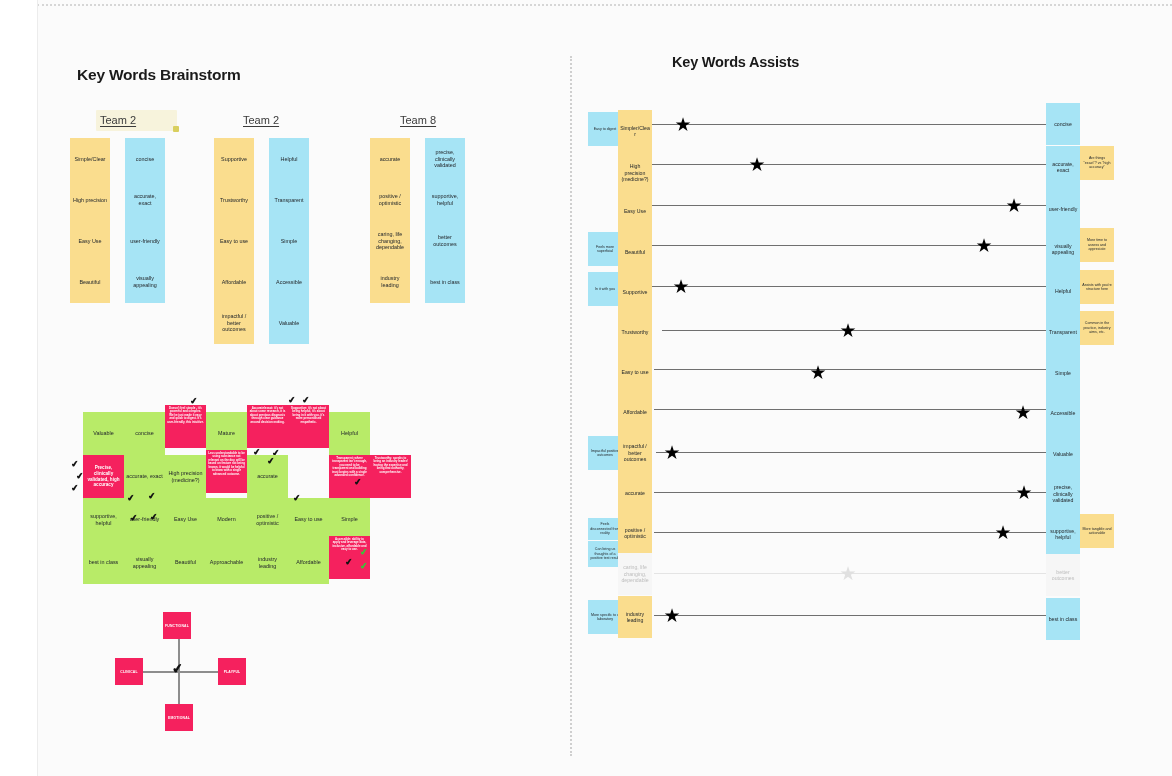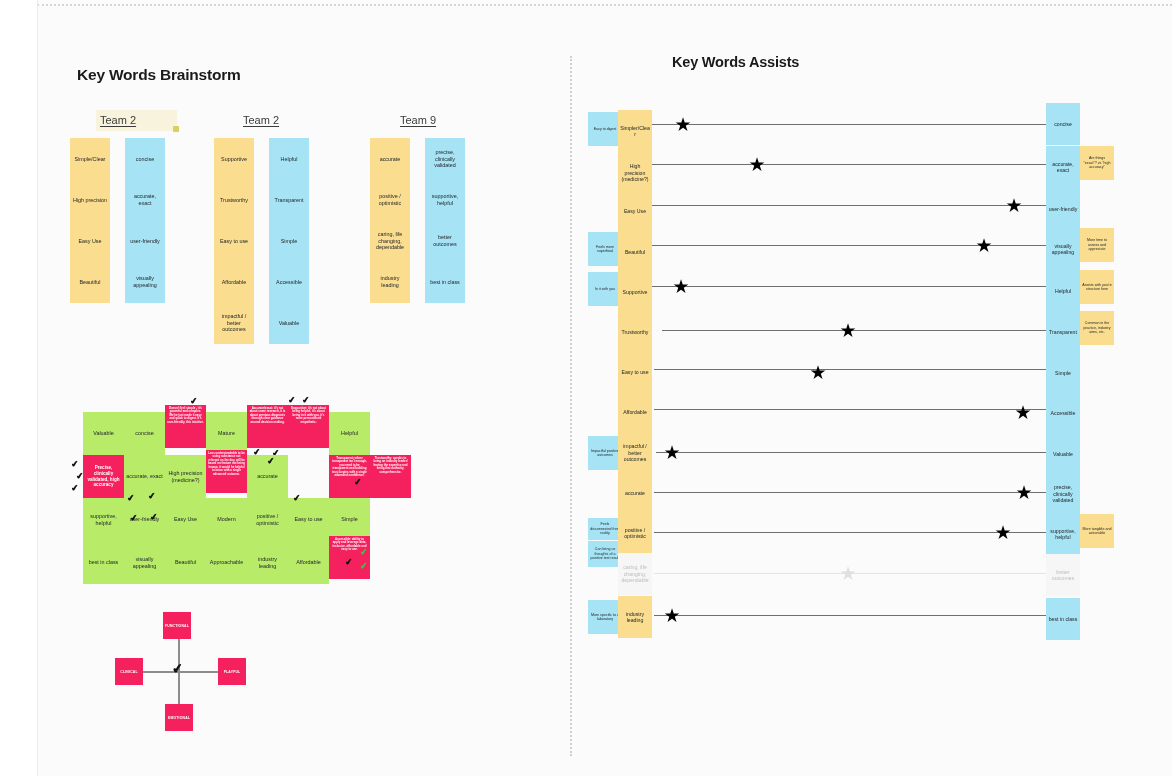--- a/index.html
+++ b/index.html
@@ -147,21 +147,21 @@
   <div class="divider"></div>
 
   <div class="panel-title" id="title-brainstorm">Key Words Brainstorm</div>
   <div class="panel-title" id="title-abacus">Key Words Assists</div>
 
   <div class="team-highlight"></div>
   <div class="team-handle"></div>
 
   <div class="team-head" style="left:100px; top:114px;">Team 2</div>
   <div class="team-head" style="left:243px; top:114px;">Team 2</div>
-  <div class="team-head" style="left:400px; top:114px;">Team 9</div>
+  <div class="team-head" style="left:400px; top:114px;">Team 8</div>
 
   <div class="note yellow sz-col" style="left:70px; top:138px;">Simple/Clear</div>
   <div class="note yellow sz-col" style="left:70px; top:179px;">High precision</div>
   <div class="note yellow sz-col" style="left:70px; top:220px;">Easy Use</div>
   <div class="note yellow sz-col" style="left:70px; top:261px;">Beautiful</div>
 
   <div class="note blue sz-col" style="left:125px; top:138px;">concise</div>
   <div class="note blue sz-col" style="left:125px; top:179px;">accurate, exact</div>
   <div class="note blue sz-col" style="left:125px; top:220px;">user-friendly</div>
   <div class="note blue sz-col" style="left:125px; top:261px;">visually appealing</div>

